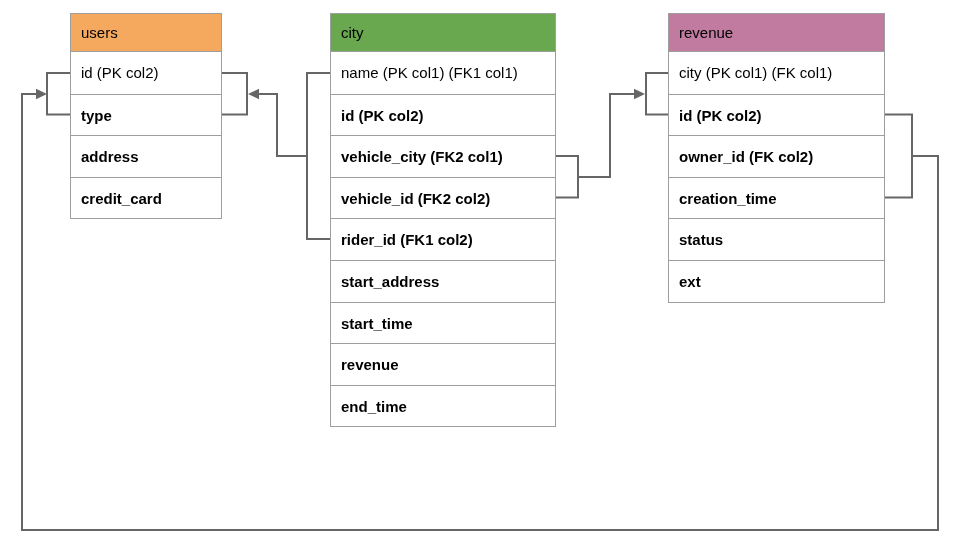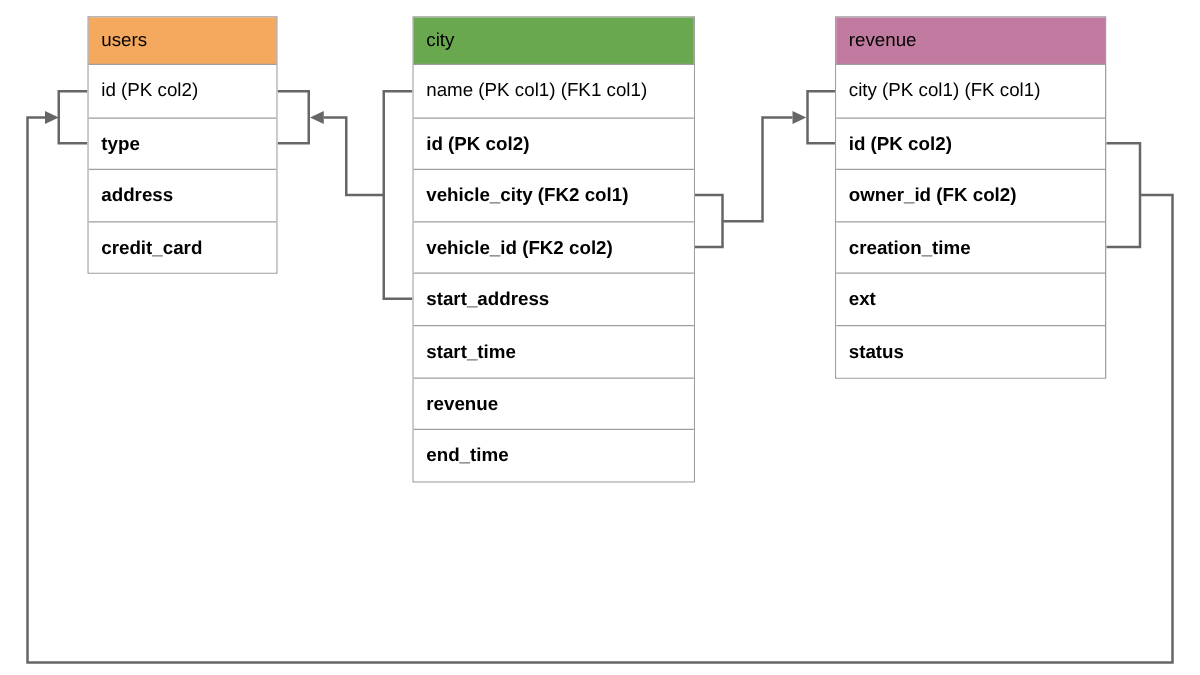--- a/index.html
+++ b/index.html
@@ -97,32 +97,33 @@
       </div>
   </div>
 
   <div class="table rides">
     <div class="thead" style="background-color: rgb(106, 168, 79);">city</div>
     <div>
         <div class="row">name (PK col1) (FK1 col1)</div>
         <div class="row">id (PK col2)</div>
         <div class="row">vehicle_city (FK2 col1)</div>
         <div class="row">vehicle_id (FK2 col2)</div>
+        <div class="row">rider_id (FK1 col2)</div>
         <div class="row">start_address</div>
         <div class="row">start_time</div>
         <div class="row">revenue</div>
         <div class="row">end_time</div>
       </div>
   </div>
 
   <div class="table vehicles">
     <div class="thead" style="background-color: rgb(194, 123, 160);">revenue</div>
     <div>
         <div class="row">city (PK col1) (FK col1)</div>
         <div class="row">id (PK col2)</div>
         <div class="row">owner_id (FK col2)</div>
         <div class="row">creation_time</div>
+        <div class="row">status</div>
         <div class="row">ext</div>
-        <div class="row">status</div>
       </div>
   </div>
 
 </div>
 
 </body></html>

